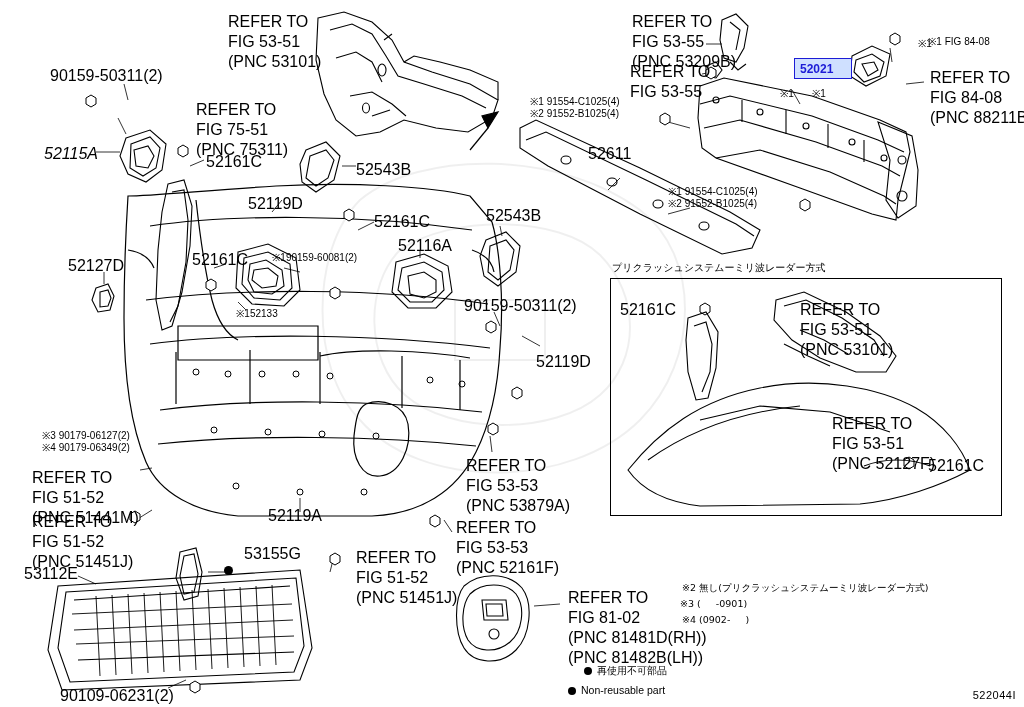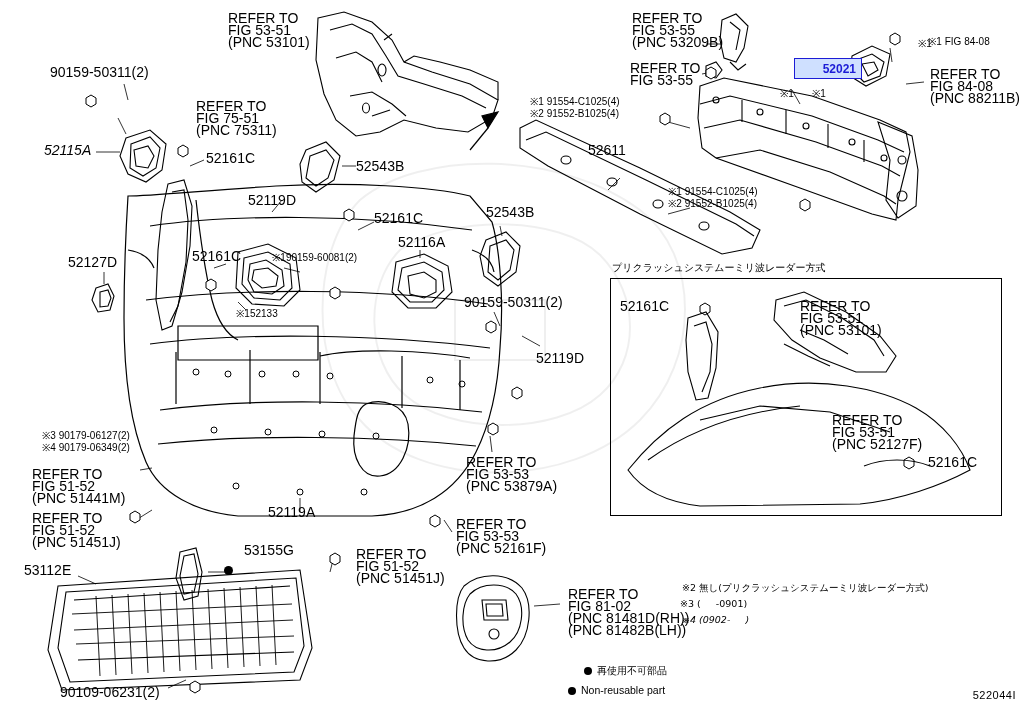--- a/index.html
+++ b/index.html
@@ -7,22 +7,22 @@
     width:1024px;height:707px;
     background:#ffffff;
     font-family:"Liberation Sans", sans-serif;
     color:#000;
     position:relative;
     overflow:hidden;
   }
   #sheet{position:absolute;left:0;top:0;width:1024px;height:707px;}
   .lbl{
     position:absolute;
-    font-size:14px;
-    line-height:12px;
+    font-size:16px;
+    line-height:20px;
     white-space:pre;
     letter-spacing:0px;
   }
   .lbl.small{font-size:10px;line-height:11.5px;}
   .lbl.jp{font-family:"DejaVu Sans", sans-serif;font-size:10px;line-height:12px;}
   .lbl.jpsm{font-family:"DejaVu Sans", sans-serif;font-size:9.5px;line-height:12px;}
   .hl{
     position:absolute;
     border:1.6px solid #1c1cd6;
     background:#cfe0ff;
@@ -337,21 +337,21 @@
       <path d="M784,344 L808,356 L830,366"></path>
 
       <path d="M688,318 L706,312 L718,332 L716,368 L708,398 L696,400 L688,372 L686,340 Z"></path>
       <path d="M694,326 L706,322 L712,344 L710,372 L702,392"></path>
 
       <path d="M700,420 L760,406 L830,412 L890,432"></path>
       <path d="M864,466 C884,458 910,458 930,466"></path>
     </g>
   </svg>
 
-  <div class="hl" style="left:794px;top:58px;width:68px;height:21px;line-height:17px;text-align:right;">52021</div>
+  <div class="hl" style="left:794px;top:58px;width:58px;height:21px;line-height:17px;text-align:left;">52021</div>
 
   <div class="inset" style="left:610px;top:278px;width:392px;height:238px;"></div>
 
   <div class="lbl" style="left:228px;top:12px;">REFER TO
 FIG 53-51
 (PNC 53101)</div>
 
   <div class="lbl" style="left:632px;top:12px;">REFER TO
 FIG 53-55
 (PNC 53209B)</div>
@@ -423,21 +423,21 @@
   <div class="lbl" style="left:800px;top:300px;">REFER TO
 FIG 53-51
 (PNC 53101)</div>
   <div class="lbl" style="left:832px;top:414px;">REFER TO
 FIG 53-51
 (PNC 52127F)</div>
   <div class="lbl" style="left:928px;top:456px;">52161C</div>
 
   <div class="lbl jpsm" style="left:682px;top:582px;">※2 無し(プリクラッシュシステムーミリ波レーダー方式)</div>
   <div class="lbl jpsm" style="left:680px;top:598px;">※3 (     -0901)</div>
-  <div class="lbl jpsm" style="left:682px;top:614px;font-style:italic;">※4 (0902-     )</div>
+  <div class="lbl jpsm" style="left:682px;top:614px;">※4 (0902-     )</div>
 
   <div class="legend-row" style="left:568px;top:664px;margin-left:16px;">
     <span class="bullet"></span><span class="lbl jp" style="position:static;">再使用不可部品</span>
   </div>
   <div class="legend-row" style="left:568px;top:684px;">
     <span class="bullet"></span><span>Non-reusable part</span>
   </div>
 
   <div class="figno">522044I</div>
 

